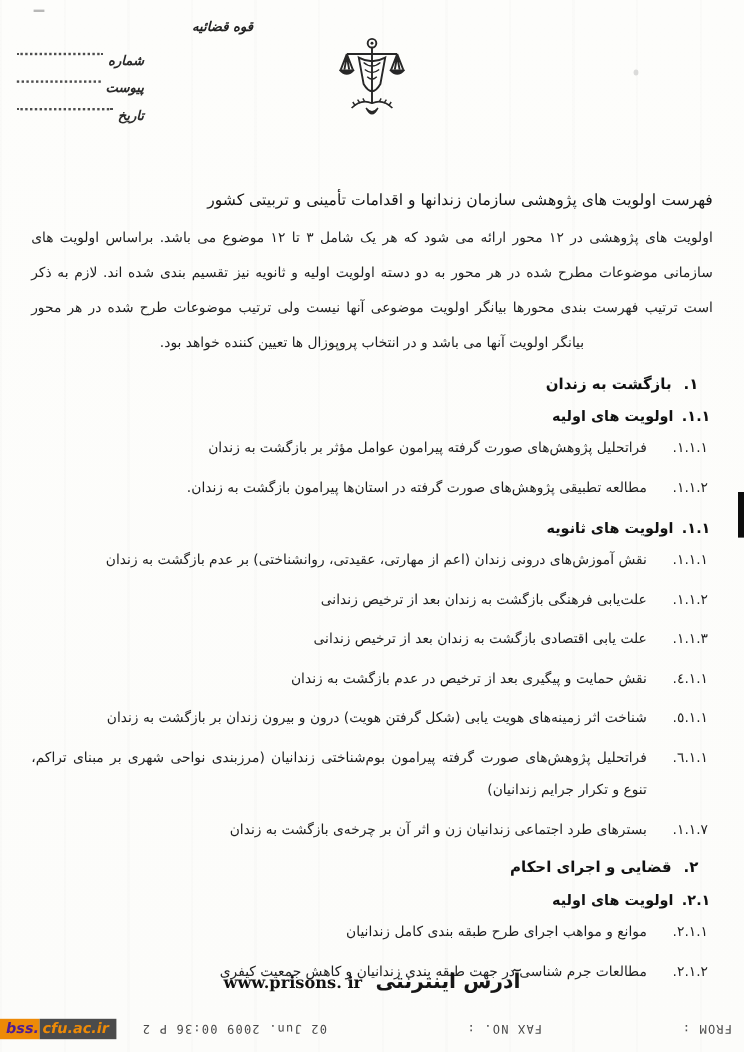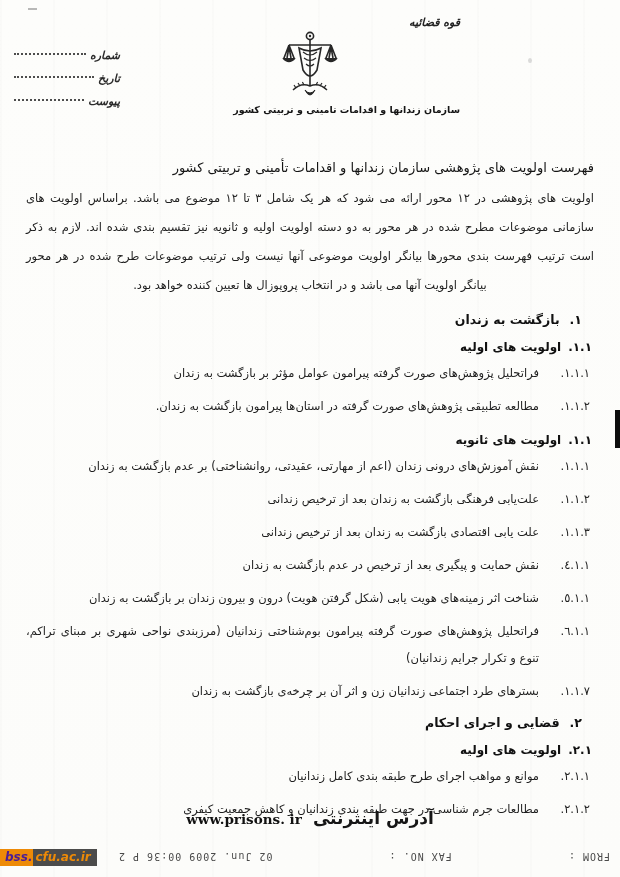--- a/index.html
+++ b/index.html
@@ -13,29 +13,29 @@
     background:
       repeating-linear-gradient(90deg, rgba(120,120,120,0.025) 0 2px, rgba(0,0,0,0) 2px 53px),
       linear-gradient(#fdfdfb,#fcfcfa);
     color:#1c1c1c;
   }
 
   
   .ref-fields{
     position:absolute; top:44px; left:14px; width:106px; direction:rtl;
   }
-  .ref-row{ display:flex; align-items:center; height:23px; gap:4px; }
+  .ref-row{ display:flex; align-items:flex-start; height:23px; gap:4px; }
   .ref-label{
     font-size:11px; font-weight:bold; font-style:italic; color:#2a2a2a; white-space:nowrap;
   }
   .ref-dots{ flex:1; border-bottom:2px dotted #4d4d4d; margin-bottom:4px; }
 
   .emblem-wrap{
     position:absolute; top:16px; left:50%; transform:translateX(-50%);
-    width:300px; text-align:right;
+    width:300px; text-align:left;
   }
   .emblem-calligraphy{
     font-size:11px; font-weight:bold; font-style:italic; color:#222; letter-spacing:1px;
   }
   .emblem-svg{ display:block; margin:1px auto 2px; }
   .org-caption{
     font-size:9.5px; font-weight:bold; color:#151515; white-space:nowrap;
   }
 
   
@@ -102,25 +102,25 @@
 <body>
 
 <div class="page">
 
   <div class="ref-fields">
     <div class="ref-row">
       <span class="ref-label">شماره</span>
       <span class="ref-dots"></span>
     </div>
     <div class="ref-row">
+      <span class="ref-label">پیوست</span>
+      <span class="ref-dots"></span>
+    </div>
+    <div class="ref-row">
       <span class="ref-label">تاریخ</span>
-      <span class="ref-dots"></span>
-    </div>
-    <div class="ref-row">
-      <span class="ref-label">پیوست</span>
       <span class="ref-dots"></span>
     </div>
   </div>
 
   <div class="emblem-wrap">
     <div class="emblem-calligraphy">قوه قضائیه</div>
     <svg class="emblem-svg" width="62" height="72" viewBox="0 0 62 72">
       <g stroke="#272727" fill="none" stroke-width="1.6">
         <circle cx="31" cy="6" r="3.6"></circle>
         <circle cx="31" cy="6" r="1.2" fill="#272727" stroke="none"></circle>
@@ -131,21 +131,20 @@
         <path d="M4 28 Q10 35 16 28" fill="#272727"></path>
         <path d="M46 28 Q52 35 58 28" fill="#272727"></path>
         <path d="M20 18 Q31 24 42 18 L38 40 Q31 52 24 40 Z"></path>
         <path d="M24 22 Q31 28 38 22 M25 28 Q31 33 37 28 M27 34 Q31 38 35 34" stroke-width="1.1"></path>
         <path d="M31 46 L31 56"></path>
         <path d="M14 60 Q22 52 31 56 Q40 52 48 60" stroke-width="1.4"></path>
         <path d="M17 58 l-2 -3 M21 56 l-2 -3 M25 55 l-1.6 -3 M37 55 l1.6 -3 M41 56 l2 -3 M45 58 l2 -3" stroke-width="1.2"></path>
         <path d="M26 60 Q31 66 36 60 Q31 70 26 60" fill="#272727" stroke-width="1"></path>
       </g>
     </svg>
-    <div class="org-caption">سازمان زندانها و اقدامات تامینی و تربیتی کشور</div>
   </div>
 
   <div class="content">
 
     <div class="doc-title">فهرست اولویت های پژوهشی سازمان زندانها و اقدامات تأمینی و تربیتی کشور</div>
 
     <p class="intro">اولویت های پژوهشی در ۱۲ محور ارائه می شود که هر یک شامل ۳ تا ۱۲ موضوع می باشد. براساس اولویت های سازمانی موضوعات مطرح شده در هر محور به دو دسته اولویت اولیه و ثانویه نیز تقسیم بندی شده اند. لازم به ذکر است ترتیب فهرست بندی محورها بیانگر اولویت موضوعی آنها نیست ولی ترتیب موضوعات طرح شده در هر محور بیانگر اولویت آنها می باشد و در انتخاب پروپوزال ها تعیین کننده خواهد بود.</p>
 
     <div>
       <div class="section-heading">

